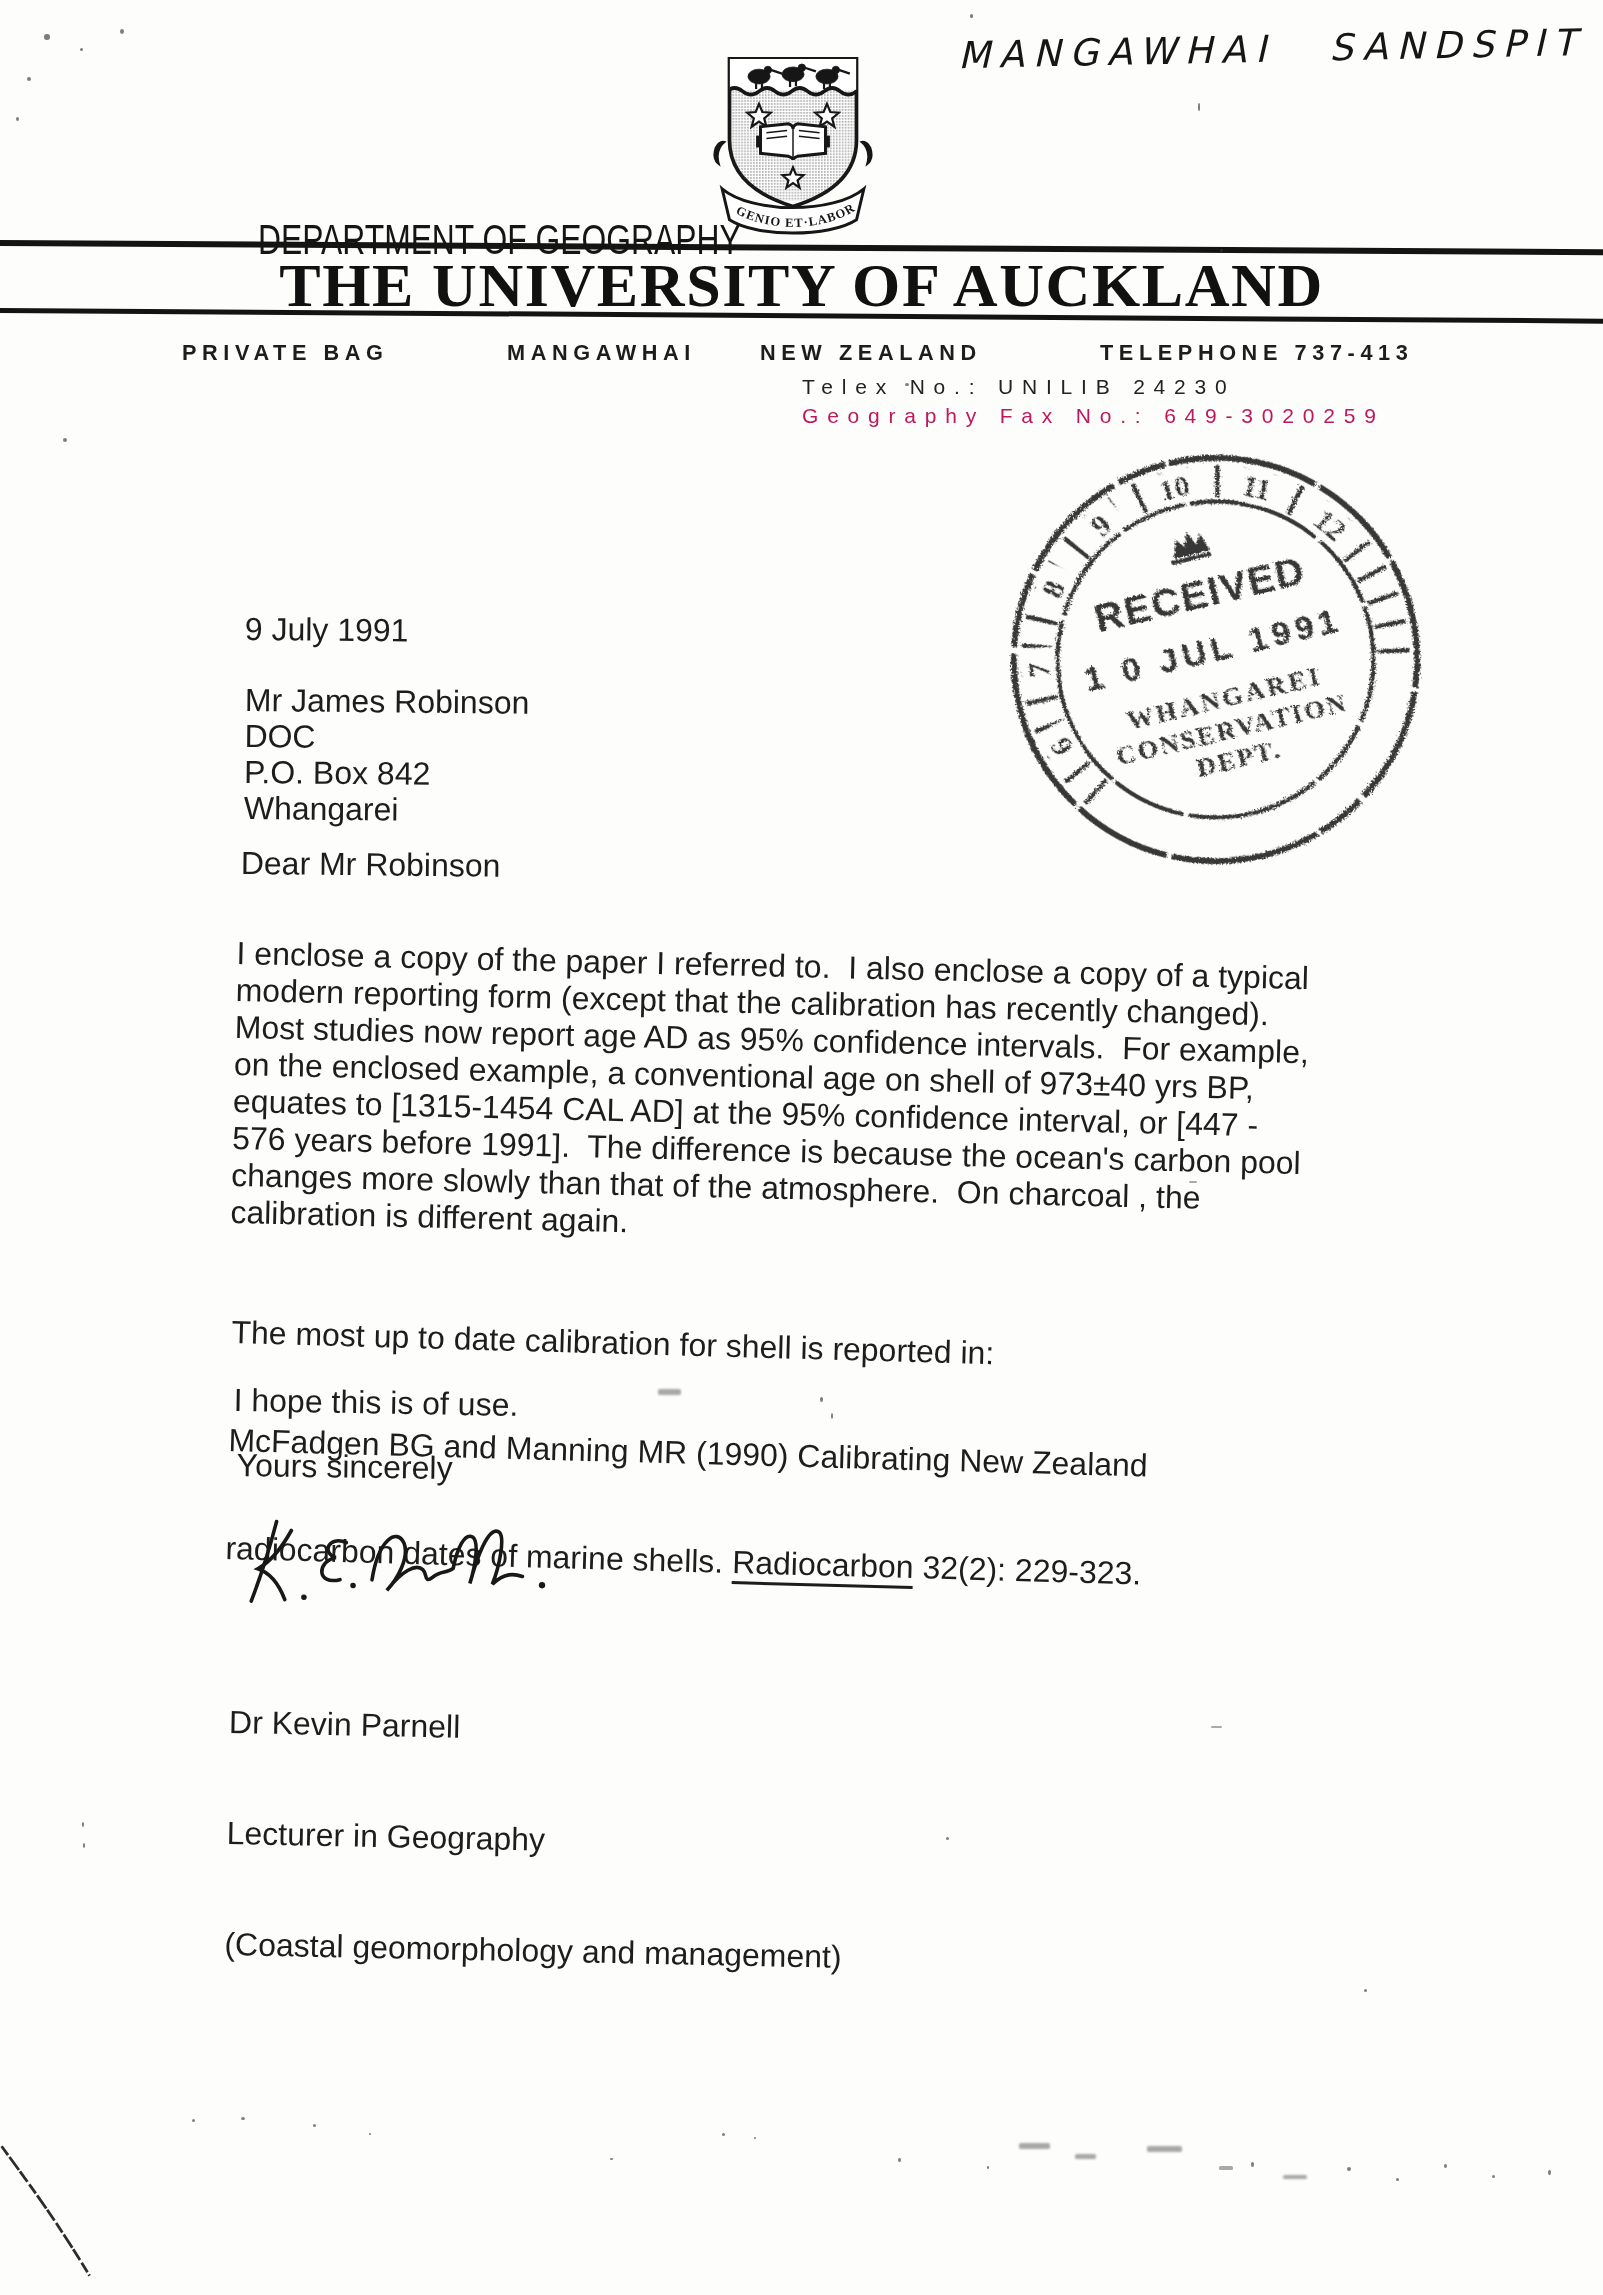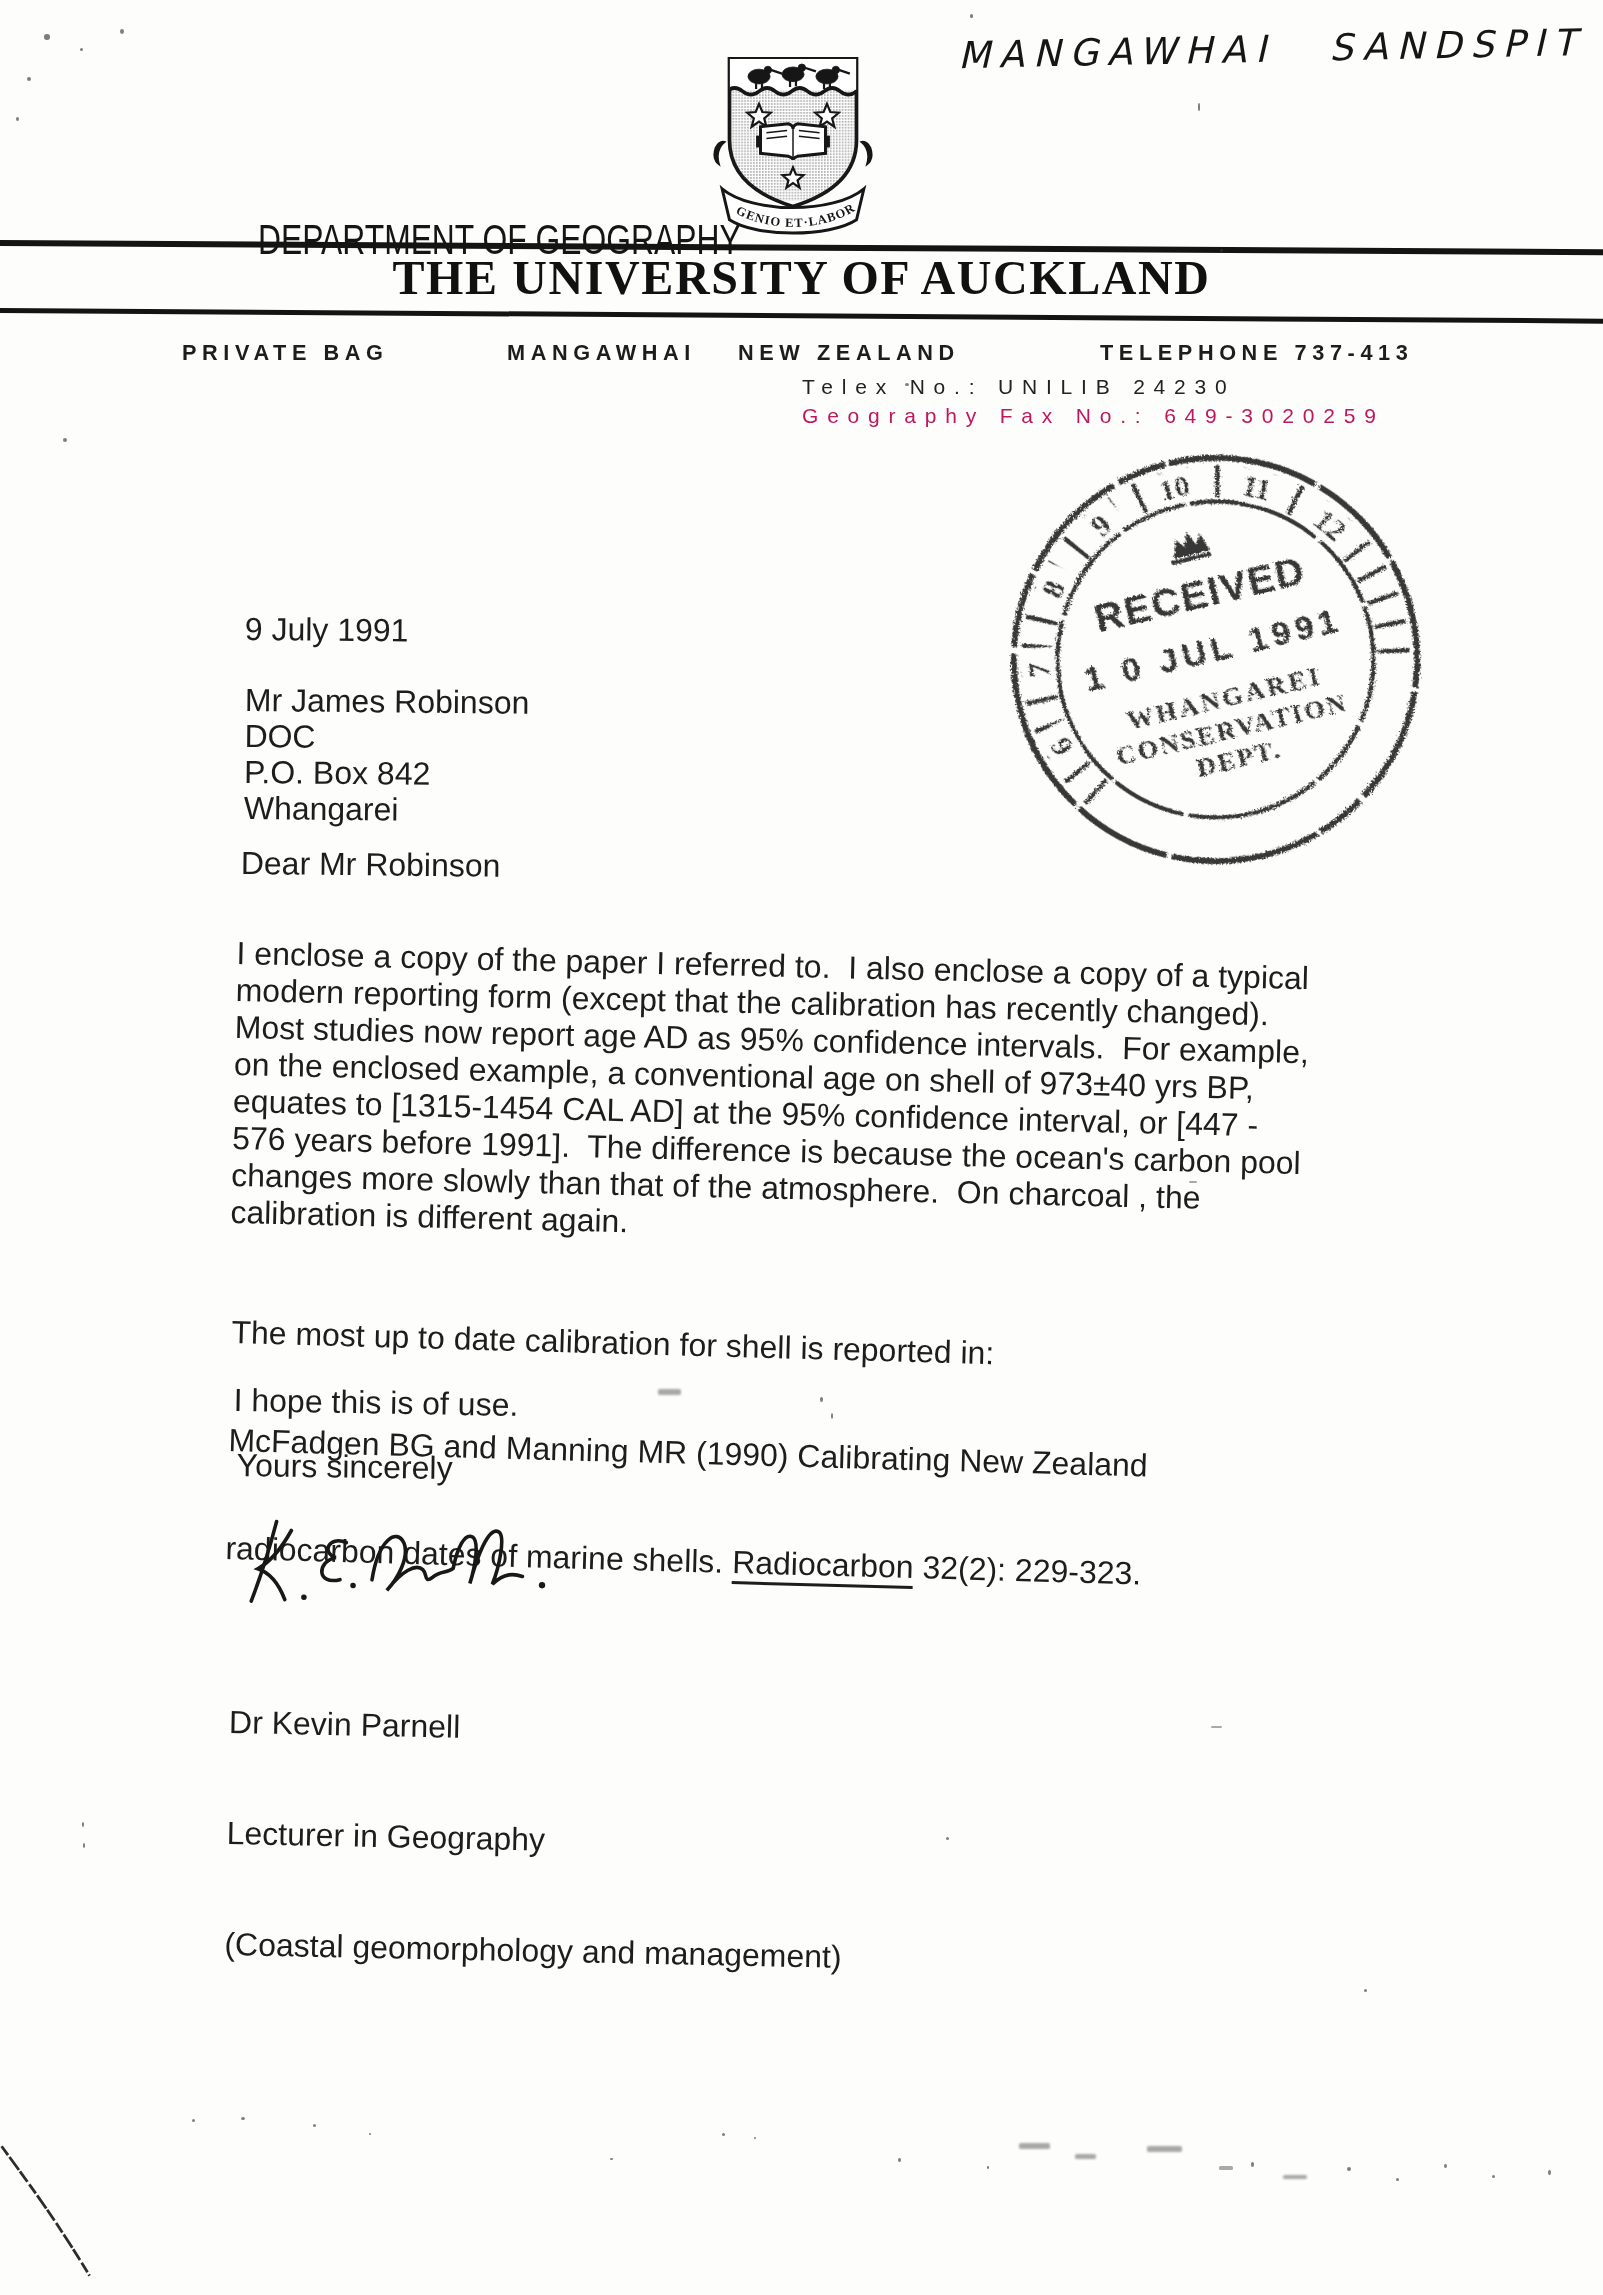--- a/index.html
+++ b/index.html
@@ -19,26 +19,26 @@
   .dept{
     left:258px; top:215px; font-size:43px; letter-spacing:0px; color:#151515;
     transform:scaleX(0.74); transform-origin:left top; white-space:pre;
   }
   .crest{ left:711px; top:47px; }
   .rule{ left:0; width:1620px; background:#141414; transform-origin:left center;}
   .rule1{ top:240px; height:5.6px; transform:rotate(0.33deg);}
   .rule2{ top:308px; height:4.8px; transform:rotate(0.38deg);}
   .uni-title{
     left:0; top:250px; width:1603px; text-align:center;
-    font-family:"Liberation Serif", serif; font-weight:bold; font-size:48px;
+    font-family:"Liberation Serif", serif; font-weight:bold; font-size:62px;
     letter-spacing:1.6px; color:#111;
   }
   .addr-row span{ position:absolute; top:0; font-weight:bold; font-size:21.7px; letter-spacing:5.6px; white-space:pre;}
   .addr-row{ left:0; top:340px; width:1438px; height:32px;}
-  .addr-1{left:182px;} .addr-2{left:507px;} .addr-3{left:738px;} .addr-4{left:1100px;}
+  .addr-1{left:182px;} .addr-2{left:507px;} .addr-3{left:760px;} .addr-4{left:1100px;}
   .telex{ left:802px; top:375px; font-size:21px; letter-spacing:8.8px; white-space:pre; color:#222;}
   .fax  { left:802px; top:404px; font-size:21px; letter-spacing:8.8px; white-space:pre; color:#be185d;}
   
   .stamp{ left:997px; top:441px; width:437px; height:437px; transform:rotate(-13.5deg); opacity:.9;}
   
   .ltr{ font-size:32px; line-height:36px; white-space:pre-wrap; transform-origin:left top;}
   .ltr-date{ left:245px; top:611px; transform:rotate(0.5deg);}
   .ltr-recipient{ left:245px; top:682px; transform:rotate(0.55deg);}
   .ltr-salutation{ left:241px; top:845px; transform:rotate(0.6deg);}
   .ltr-para1{ left:237px; top:935px; width:1187px; line-height:37px; transform:rotate(1.35deg);}

